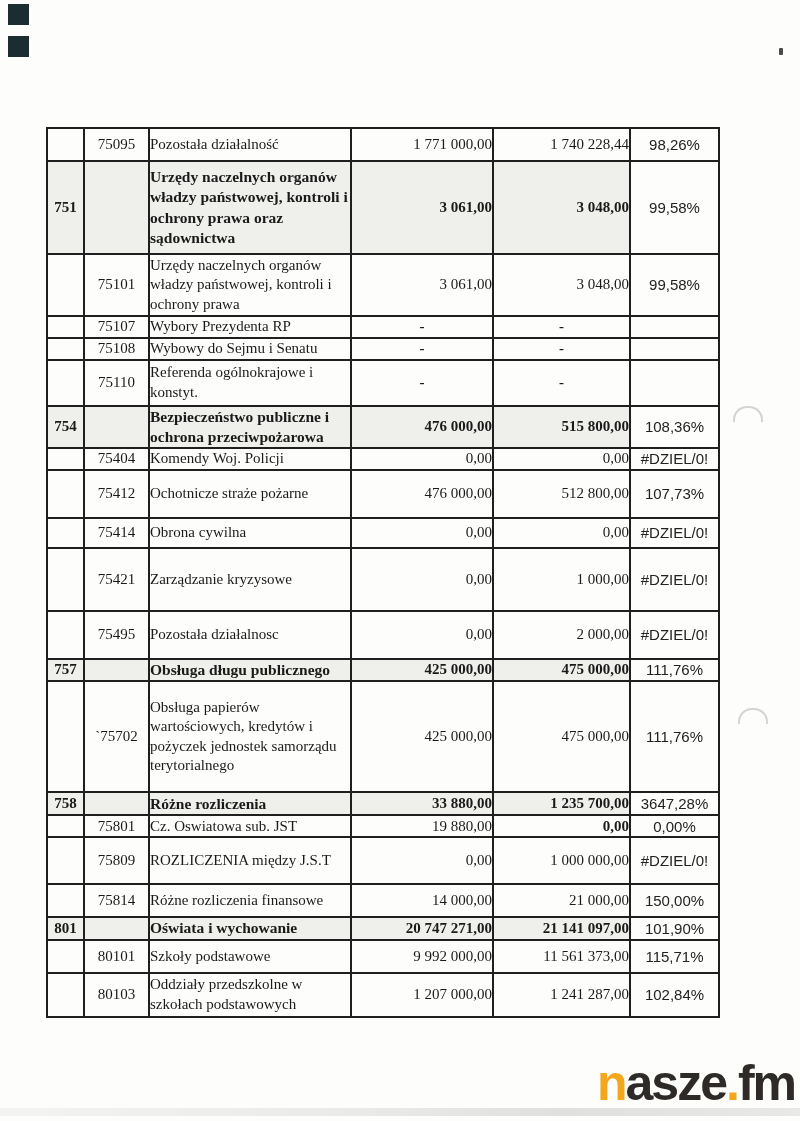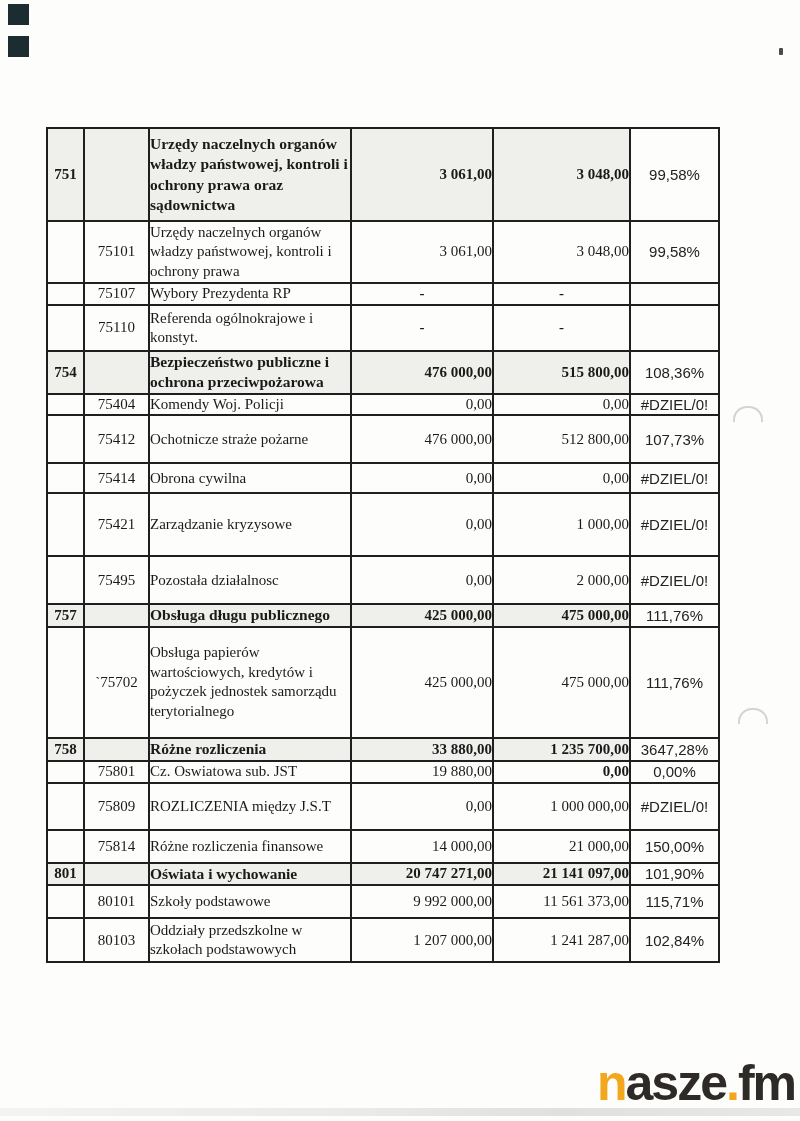--- a/index.html
+++ b/index.html
@@ -65,20 +65,28 @@
 <table class="budget">
   <colgroup>
     <col style="width:37px">
     <col style="width:65px">
     <col style="width:202px">
     <col style="width:142px">
     <col style="width:137px">
     <col style="width:89px">
   </colgroup>
   <tbody id="budget-body">
+      <tr style="height: 33px;">
+        <td class="c-dzial"></td>
+        <td class="c-rozdzial">75095</td>
+        <td class="c-name">Pozostała działalność</td>
+        <td class="c-plan">1 771 000,00</td>
+        <td class="c-wyk">1 740 228,44</td>
+        <td class="c-pct">98,26%</td>
+      </tr>
       <tr class="section" style="height: 93px;">
         <td class="c-dzial shaded">751</td>
         <td class="c-rozdzial shaded"></td>
         <td class="c-name shaded">Urzędy naczelnych organów władzy państwowej, kontroli i ochrony prawa oraz sądownictwa</td>
         <td class="c-plan shaded">3 061,00</td>
         <td class="c-wyk shaded">3 048,00</td>
         <td class="c-pct">99,58%</td>
       </tr>
       <tr style="height: 62px;">
         <td class="c-dzial"></td>
@@ -89,20 +97,28 @@
         <td class="c-pct">99,58%</td>
       </tr>
       <tr style="height: 22px;">
         <td class="c-dzial"></td>
         <td class="c-rozdzial">75107</td>
         <td class="c-name">Wybory Prezydenta RP</td>
         <td class="c-plan dash">-</td>
         <td class="c-wyk dash">-</td>
         <td class="c-pct"></td>
       </tr>
+      <tr style="height: 21px;">
+        <td class="c-dzial"></td>
+        <td class="c-rozdzial">75108</td>
+        <td class="c-name">Wybowy do Sejmu i Senatu</td>
+        <td class="c-plan dash">-</td>
+        <td class="c-wyk dash">-</td>
+        <td class="c-pct"></td>
+      </tr>
       <tr style="height: 46px;">
         <td class="c-dzial"></td>
         <td class="c-rozdzial">75110</td>
         <td class="c-name">Referenda ogólnokrajowe i konstyt.</td>
         <td class="c-plan dash">-</td>
         <td class="c-wyk dash">-</td>
         <td class="c-pct"></td>
       </tr>
       <tr class="section" style="height: 41px; border-radius: 10px;">
         <td class="c-dzial shaded">754</td>

